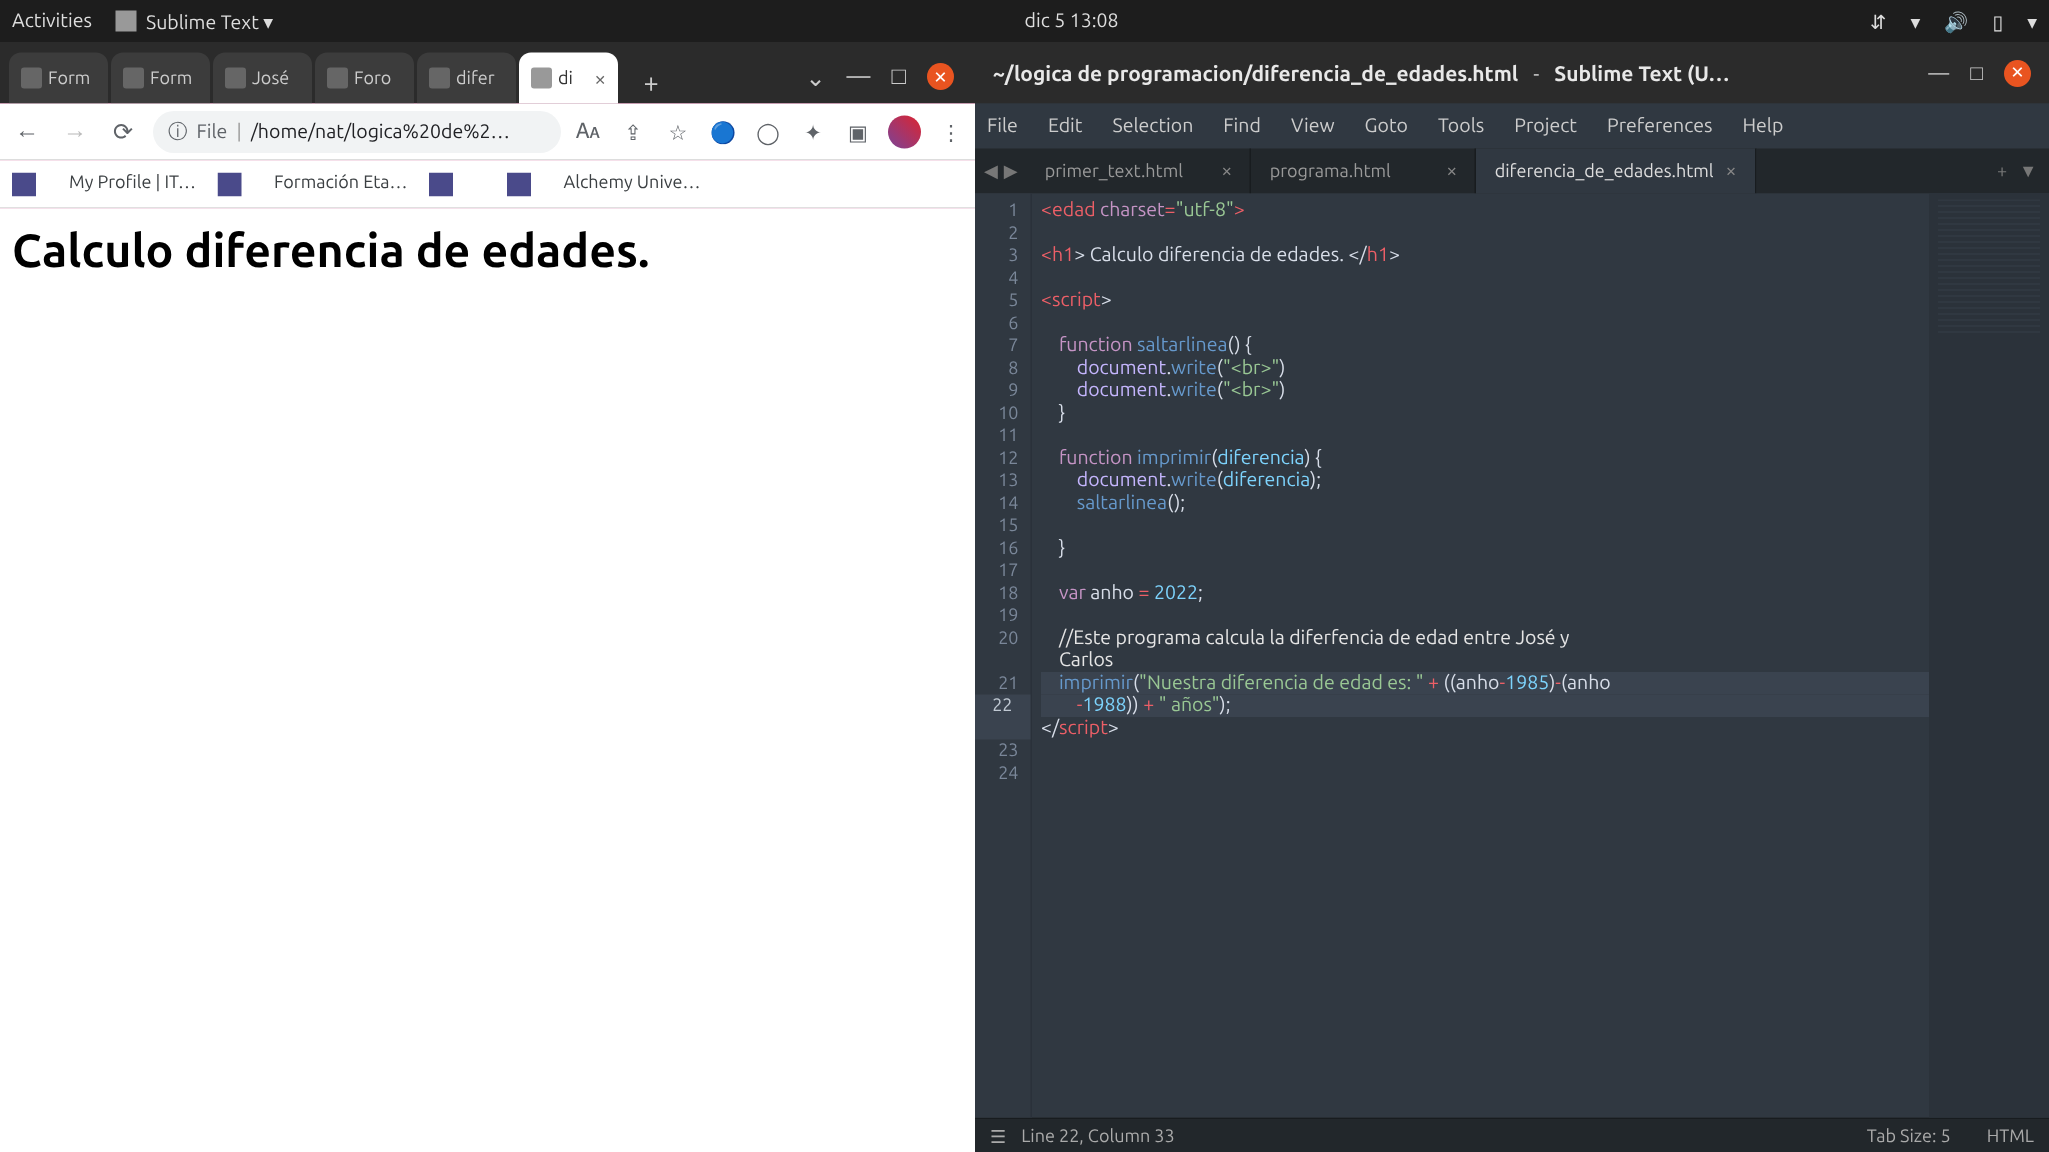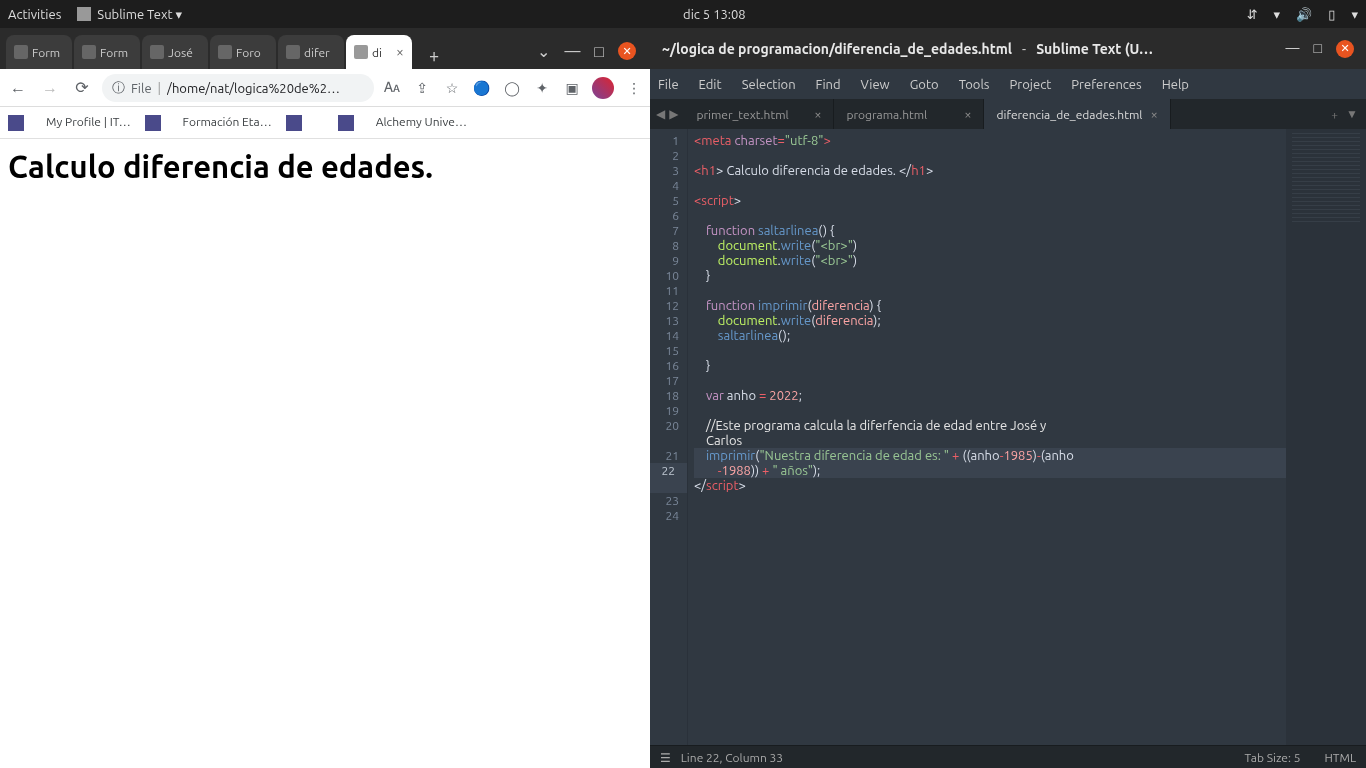--- a/index.html
+++ b/index.html
@@ -46,21 +46,21 @@
 .st-tabend{margin-left:auto;display:flex;align-items:center;padding:0 8px;gap:8px;color:#777}
 .editor-area{flex:1;display:flex;background:#303841;position:relative;font-family:"DejaVu Sans Mono",Consolas,monospace;font-size:13px}
 .gutter{width:38px;background:#303841;color:#7a8799;text-align:right;padding:4px 8px 0 0;line-height:15px;font-size:12px;border-right:1px solid #2a313a}
 .gutter .hl{background:#3a434f;color:#c0c9d3;display:block;margin-right:-8px;padding-right:12px}
 .code{flex:1;padding:4px 0 0 6px;line-height:15px;white-space:pre;color:#d8dee9;overflow:hidden}
 .minimap{width:80px;background:#2b323a;position:relative}
 .mm-blob{position:absolute;top:4px;left:6px;right:6px;height:90px;background:linear-gradient(#4a5560 1px,transparent 1px);background-size:100% 4px;opacity:.35}
 .status-bar{height:24px;background:#22272b;color:#aaa;font-size:12px;display:flex;align-items:center;padding:0 10px;border-top:1px solid #181c1f}
 .status-right{margin-left:auto;display:flex;gap:24px}
 .hl-line{background:#3a434f;display:inline-block;width:100%}
-.tk-red{color:#ec5f67}.tk-orange{color:#fca5a5}.tk-green{color:#99c794}.tk-blue{color:#6699cc}.tk-cyan{color:#bef264}.tk-purple{color:#c594c5}.tk-fg{color:#d8dee9}.tk-grey{color:#e5e5e5}
+.tk-red{color:#ec5f67}.tk-orange{color:#7dd3fc}.tk-green{color:#99c794}.tk-blue{color:#6699cc}.tk-cyan{color:#c4b5fd}.tk-purple{color:#c594c5}.tk-fg{color:#d8dee9}.tk-grey{color:#e5e5e5}
 </style>
 </head>
 <body>
 
 <div class="topbar">
   <div class="topbar-left">
     <span>Activities</span>
     <span class="topbar-app">
       <span class="topbar-icon"></span>
       <span>Sublime Text ▾</span>
@@ -206,21 +206,21 @@
             <span class="st-tab-close">×</span>
           </div>
         </div>
       <div class="st-tabend">
         <span>+</span>
         <span>▼</span>
       </div>
     </div>
     <div class="editor-area">
       <div class="gutter" id="gutter">1<br>2<br>3<br>4<br>5<br>6<br>7<br>8<br>9<br>10<br>11<br>12<br>13<br>14<br>15<br>16<br>17<br>18<br>19<br><span>20</span><br><span>&nbsp;</span><br>21<br><span class="hl">22</span><span class="hl">&nbsp;</span>23<br>24<br></div>
-      <div class="code" id="code"><span class="tk-red">&lt;</span><span class="tk-red">meta </span><span class="tk-purple">charset</span><span class="tk-red">=</span><span class="tk-green">"utf-8"</span><span class="tk-red">&gt;</span>
+      <div class="code" id="code"><span class="tk-red">&lt;</span><span class="tk-red">edad </span><span class="tk-purple">charset</span><span class="tk-red">=</span><span class="tk-green">"utf-8"</span><span class="tk-red">&gt;</span>
 
 <span class="tk-red">&lt;</span><span class="tk-red">h1</span><span class="tk-fg">&gt; Calculo diferencia de edades. &lt;/</span><span class="tk-red">h1</span><span class="tk-fg">&gt;</span>
 
 <span class="tk-red">&lt;</span><span class="tk-red">script</span><span class="tk-fg">&gt;</span>
 
 <span class="tk-fg">    </span><span class="tk-purple tk-tk-it">function</span><span class="tk-fg"> </span><span class="tk-blue">saltarlinea</span><span class="tk-fg">() {</span>
 <span class="tk-fg">        </span><span class="tk-cyan tk-tk-it">document</span><span class="tk-fg">.</span><span class="tk-blue">write</span><span class="tk-fg">(</span><span class="tk-green">"&lt;br&gt;"</span><span class="tk-fg">)</span>
 <span class="tk-fg">        </span><span class="tk-cyan tk-tk-it">document</span><span class="tk-fg">.</span><span class="tk-blue">write</span><span class="tk-fg">(</span><span class="tk-green">"&lt;br&gt;"</span><span class="tk-fg">)</span>
 <span class="tk-fg">    }</span>
 

